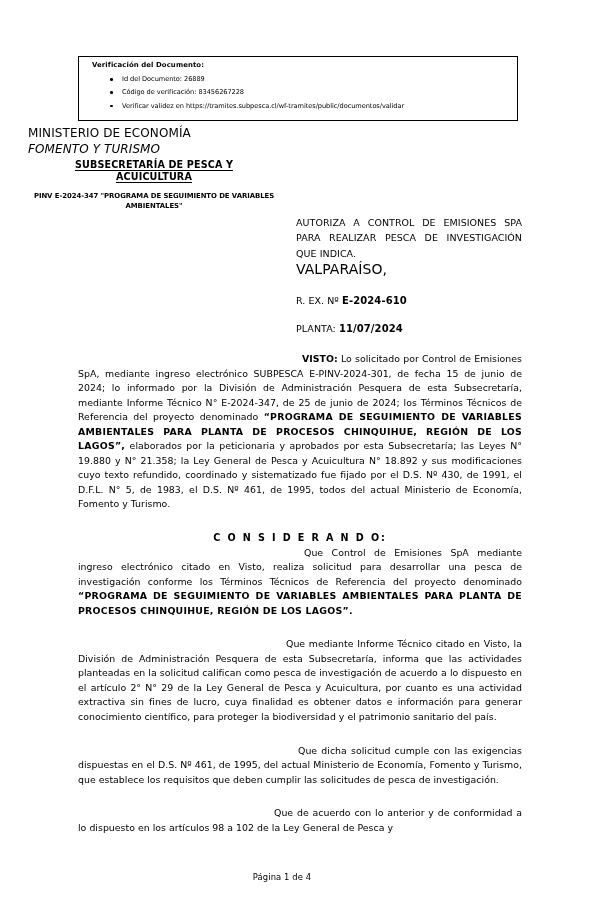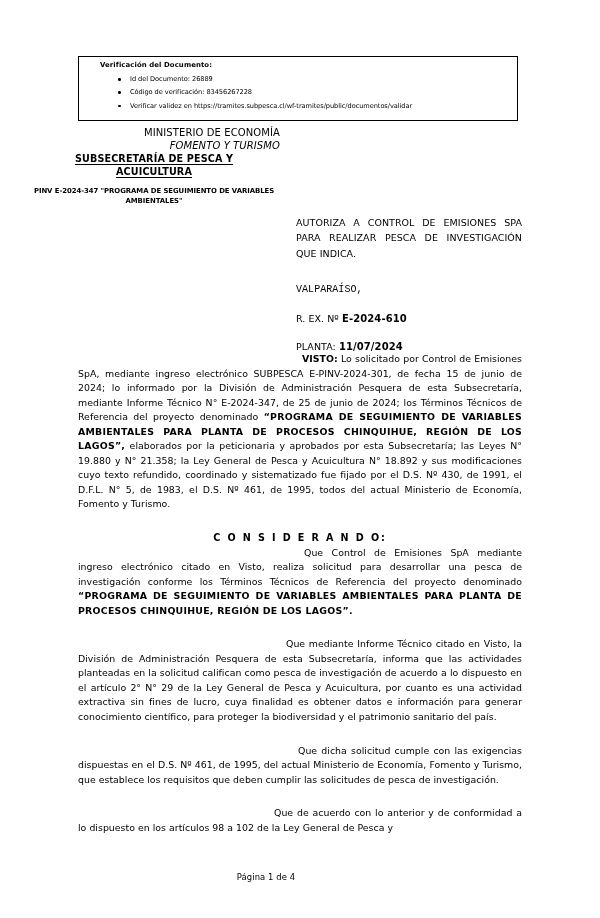--- a/index.html
+++ b/index.html
@@ -17,21 +17,21 @@
   }
 
   
   .verif-box {
     position: absolute;
     left: 78px;
     top: 56px;
     width: 440px;
     border: 1px solid #000;
     box-sizing: border-box;
-    padding: 4px 5px 5px 21px;
+    padding: 4px 5px 5px 13px;
     font-size: 6.6px;
     line-height: 1.42;
     letter-spacing: -0.05px;
   }
   .verif-title {
     font-weight: bold;
     font-size: 6.9px;
     margin: 0 0 1px 0;
     letter-spacing: 0.1px;
   }
@@ -58,24 +58,24 @@
 
   
   .inst-header {
     position: absolute;
     left: 28px;
     top: 126px;
     width: 252px;
     text-align: center;
   }
   .ministry {
-    font-size: 10px;
+    font-size: 12px;
     line-height: 1.32;
     letter-spacing: 0.1px;
-    text-align: right;
+    text-align: left;
   }
   .ministry .l1 { display: block; }
   .ministry .l2 { display: block; font-style: italic; }
   .subsec {
     margin-top: 1px;
     font-size: 9.6px;
     font-weight: bold;
     line-height: 1.33;
     letter-spacing: 0.15px;
   }
@@ -99,24 +99,22 @@
     width: 226px;
   }
   .autoriza {
     font-size: 9.5px;
     line-height: 1.62;
     text-align: justify;
     text-align-last: left;
     letter-spacing: 0.05px;
   }
   .valparaiso {
-    margin-top: 23px;
-    font-size: 10px;
-    letter-spacing: 0.05px;
-    font-family: Liberation Mono, monospace;
+    font-size: 14px;
+    letter-spacing: 0.05px;
   }
   .resol {
     margin-top: 18px;
     font-size: 9.5px;
     letter-spacing: 0.05px;
   }
   .resol b, .fecha b {
     font-weight: bold;
     font-size: 10px;
     letter-spacing: 0.1px;
@@ -154,21 +152,21 @@
     margin-top: 19px;
     text-align: center;
     font-size: 9.6px;
     font-weight: bold;
     letter-spacing: 1.9px;
   }
 
   
   .footer {
     position: absolute;
-    left: 0;
+    left: 16px;
     top: 872px;
     width: 532px;
     text-align: center;
     font-size: 8.4px;
     letter-spacing: 0.1px;
   }
 </style>
 </head>
 <body>
 

